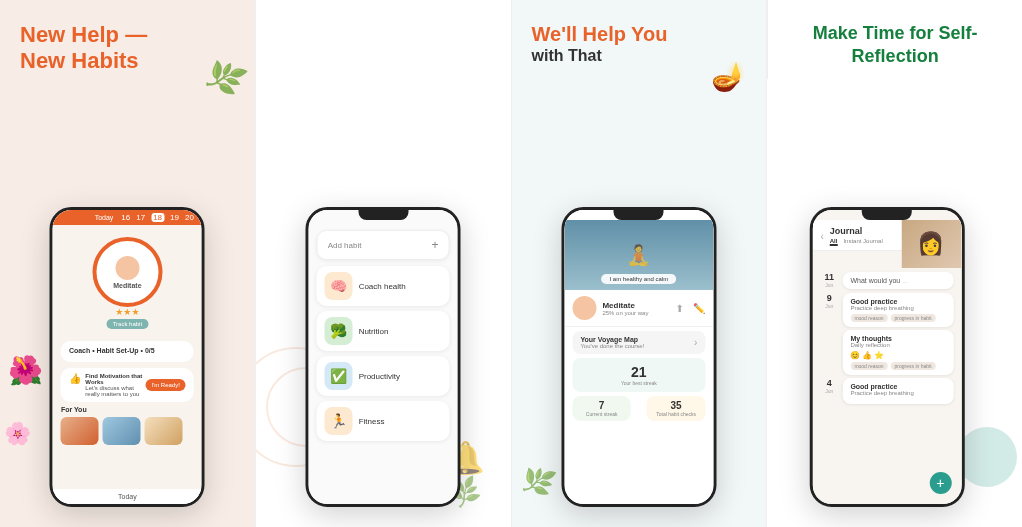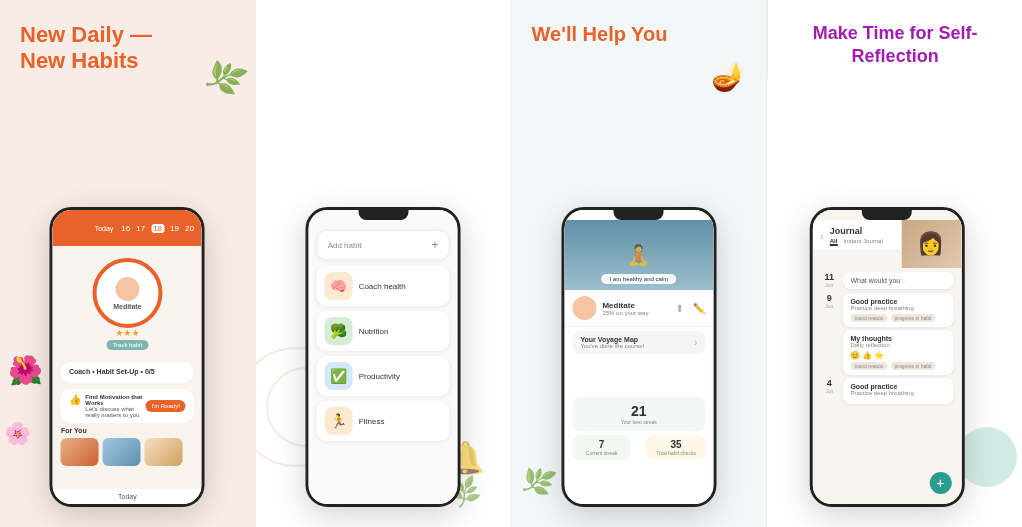--- a/index.html
+++ b/index.html
@@ -87,21 +87,21 @@
     }
     .p1-phone-inner {
       width: 100%;
       height: 100%;
       background: #f9f3ee;
       position: relative;
       overflow: hidden;
     }
     .p1-top-bar {
       background: #e8622a;
-      height: 36px;
+      height: 15px;
       display: flex;
       align-items: center;
       justify-content: flex-end;
       padding: 0 8px;
       gap: 4px;
     }
     .p1-date-nums {
       display: flex;
       gap: 6px;
       font-size: 8px;
@@ -497,21 +497,21 @@
 </head>
 <body>
 
 <div class="panel panel-1">
 
   <div class="p1-leaves">🌿</div>
   <div class="p1-flower">🌺</div>
   <div class="p1-flower2">🌸</div>
 
   <div class="panel-heading">
-    <div>New Daily —</div>
+    <div>New Help —</div>
     <div>New Habits</div>
   </div>
 
   <div class="phone-mockup p1-phone">
     <div class="p1-phone-inner">
       <div class="p1-top-bar">
         <span style="color:#fff;font-size:7px;margin-right:4px;">Today</span>
         <div class="p1-date-nums">
           <span>16</span>
           <span>17</span>
@@ -590,20 +590,21 @@
     </div>
   </div>
 </div>
 
 <div class="panel panel-3">
   <div class="p3-ornament">🪔</div>
   <div class="p3-leaves-decor">🌿</div>
 
   <div class="panel-heading">
     <div style="color:#e8622a;font-size:20px;font-weight:800;">We'll Help You</div>
+    <span>with That</span>
   </div>
 
   <div class="phone-mockup p3-phone">
     <div class="p3-phone-inner">
 
       <div style="height:10px;background:#222;border-radius:0 0 8px 8px;width:50px;margin:0 auto;"></div>
       <div class="p3-hero">
         <div style="width:100%;height:100%;background:linear-gradient(180deg,#6090a8 0%,#9bbfcc 100%);display:flex;align-items:center;justify-content:center;">
           <span style="font-size:20px;opacity:0.7;">🧘</span>
         </div>
@@ -619,21 +620,21 @@
         <span style="font-size:10px;color:#aaa;margin-left:3px;">✏️</span>
       </div>
       <div class="p3-voyage-box">
         <div class="p3-voyage-left">
           <div class="p3-voyage-title">Your Voyage Map</div>
           <div class="p3-voyage-sub">You've done the course!</div>
         </div>
         <span style="font-size:10px;color:#aaa;">›</span>
       </div>
       <div class="p3-stats-row">
-        <div class="p3-stat-big" style="background:#f0f8f5;margin-top:39px;">
+        <div class="p3-stat-big" style="background:#f0f8f5;">
           <div class="p3-stat-num">21</div>
           <div class="p3-stat-label">Your best streak</div>
         </div>
       </div>
       <div class="p3-stats-row2">
         <div class="p3-stat-small green">
           <div class="p3-stat-small-num">7</div>
           <div class="p3-stat-small-label">Current streak</div>
         </div>
         <div class="p3-stat-small" style="background:#fff8e8;margin-left:12px;">
@@ -642,21 +643,21 @@
         </div>
       </div>
     </div>
   </div>
 </div>
 
 <div class="panel panel-4">
   <div class="p4-teal-circle"></div>
 
   <div class="panel-heading panel-4 .panel-heading" style="text-align:center;padding:22px 25px 10px;">
-    <div style="color:#a21caf;font-size:18px;font-weight:700;line-height:1.3;">Make Time for Self-Reflection</div>
+    <div style="color:#15803d;font-size:18px;font-weight:700;line-height:1.3;">Make Time for Self-Reflection</div>
   </div>
 
   <div class="phone-mockup p4-phone">
     <div class="p4-phone-inner">
 
       <div style="height:10px;background:#222;border-radius:0 0 8px 8px;width:50px;margin:0 auto;"></div>
 
       <div style="position:relative;height:48px;overflow:hidden;">
         <div style="position:absolute;right:0;top:0;width:60px;height:48px;background:linear-gradient(135deg,#c8a882,#e0c8b0);display:flex;align-items:center;justify-content:center;">
           <span style="font-size:22px;">👩</span>

